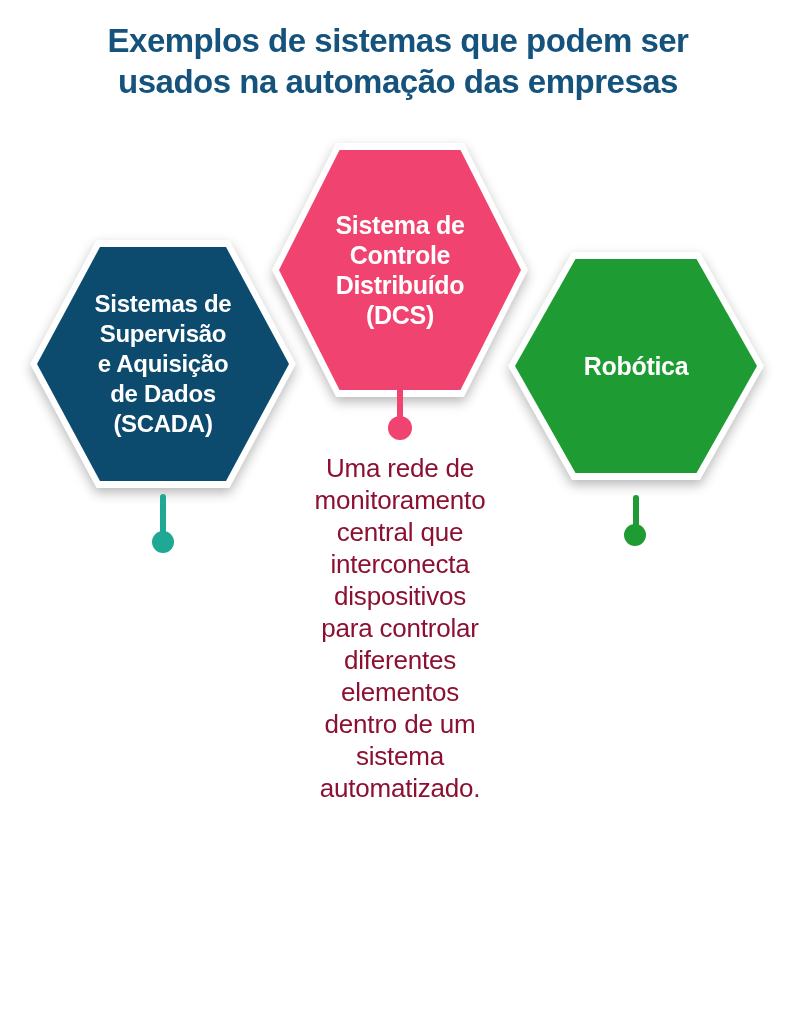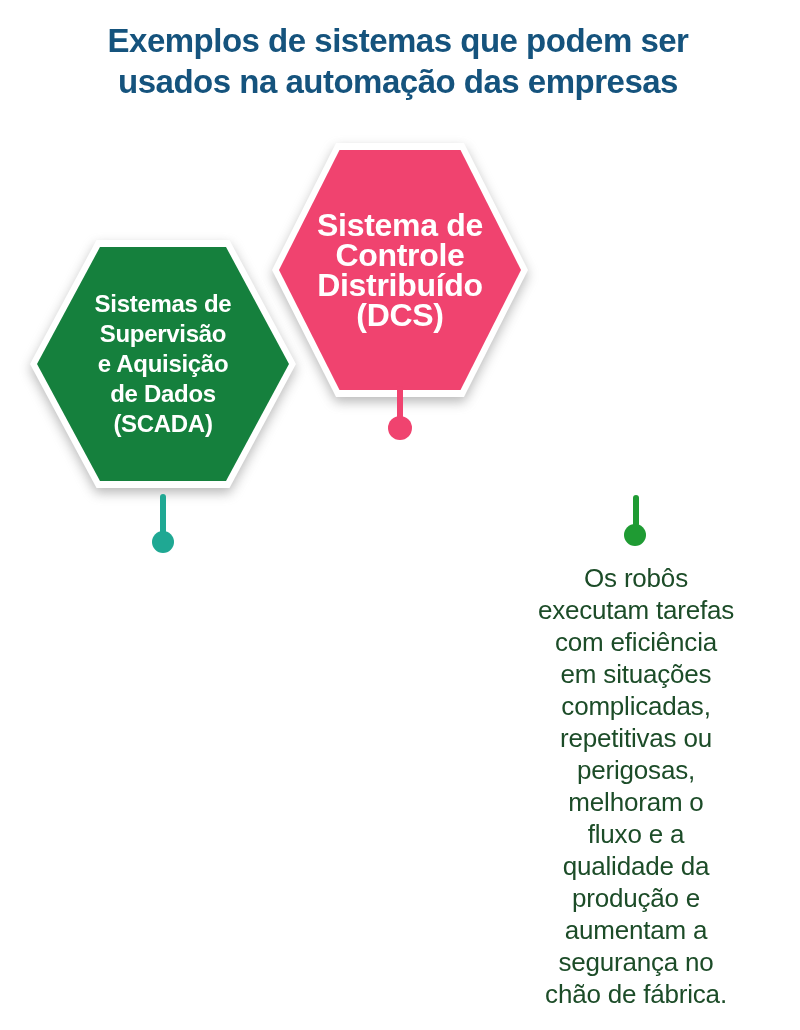--- a/index.html
+++ b/index.html
@@ -45,24 +45,24 @@
     font-weight: 700;
     text-align: center;
     white-space: pre-line;
     font-size: 24px;
     line-height: 30px;
     letter-spacing: -0.3px;
   }
   .hex-scada    { left: 30px;  top: 240px; width: 266px; height: 248px; }
   .hex-dcs      { left: 272px; top: 143px; width: 256px; height: 254px; }
   .hex-robotica { left: 508px; top: 252px; width: 256px; height: 228px; }
-  .hex-scada .hex-fill    { background: #15803d; }
+  .hex-scada .hex-fill    { background: #0c4a6e; }
   .hex-dcs .hex-fill      { background: #F0436F; }
   .hex-robotica .hex-fill { background: #1F9B33; }
-  .hex-dcs .hex-label, .hex-robotica .hex-label { font-size: 32px; }
+  .hex-dcs .hex-label, .hex-robotica .hex-label { font-size: 25px; }
   
   .pin-line { position: absolute; width: 6px; border-radius: 3px; }
   .pin-dot  { position: absolute; border-radius: 50%; }
   .pin-scada .pin-line    { left: 160px; top: 494px; height: 44px; background: #1FA893; }
   .pin-scada .pin-dot     { left: 152px; top: 531px; width: 22px; height: 22px; background: #1FA893; }
   .pin-dcs .pin-line      { left: 397px; top: 386px; height: 38px; background: #F0436F; }
   .pin-dcs .pin-dot       { left: 388px; top: 416px; width: 24px; height: 24px; background: #F0436F; }
   .pin-robotica .pin-line { left: 633px; top: 495px; height: 32px; background: #1F9B33; }
   .pin-robotica .pin-dot  { left: 624px; top: 524px; width: 22px; height: 22px; background: #1F9B33; }
   
@@ -104,42 +104,46 @@
     <div class="hex-shape">
       <div class="hex-fill">
         <div class="hex-label">Sistema de
 Controle
 Distribuído
 (DCS)</div>
       </div>
     </div>
   </div>
 
+  <div class="hex hex-robotica">
+    <div class="hex-shape">
+      <div class="hex-fill">
+        <div class="hex-label">Robótica</div>
+      </div>
+    </div>
+  </div>
 
   <div class="pin pin-scada">
     <div class="pin-line"></div>
     <div class="pin-dot"></div>
   </div>
   <div class="pin pin-dcs">
     <div class="pin-line"></div>
     <div class="pin-dot"></div>
   </div>
   <div class="pin pin-robotica">
     <div class="pin-line"></div>
     <div class="pin-dot"></div>
   </div>
 
-  <p class="desc desc-robotica">Os robôs
-executam tarefas
-com eficiência
-em situações
-complicadas,
-repetitivas ou
-perigosas,
-melhoram o
-fluxo e a
-qualidade da
-produção e
-aumentam a
-segurança no
-chão de fábrica.</p>
+  <p class="desc desc-dcs">Uma rede de
+monitoramento
+central que
+interconecta
+dispositivos
+para controlar
+diferentes
+elementos
+dentro de um
+sistema
+automatizado.</p>
 
 </div>
 
 </body></html>

